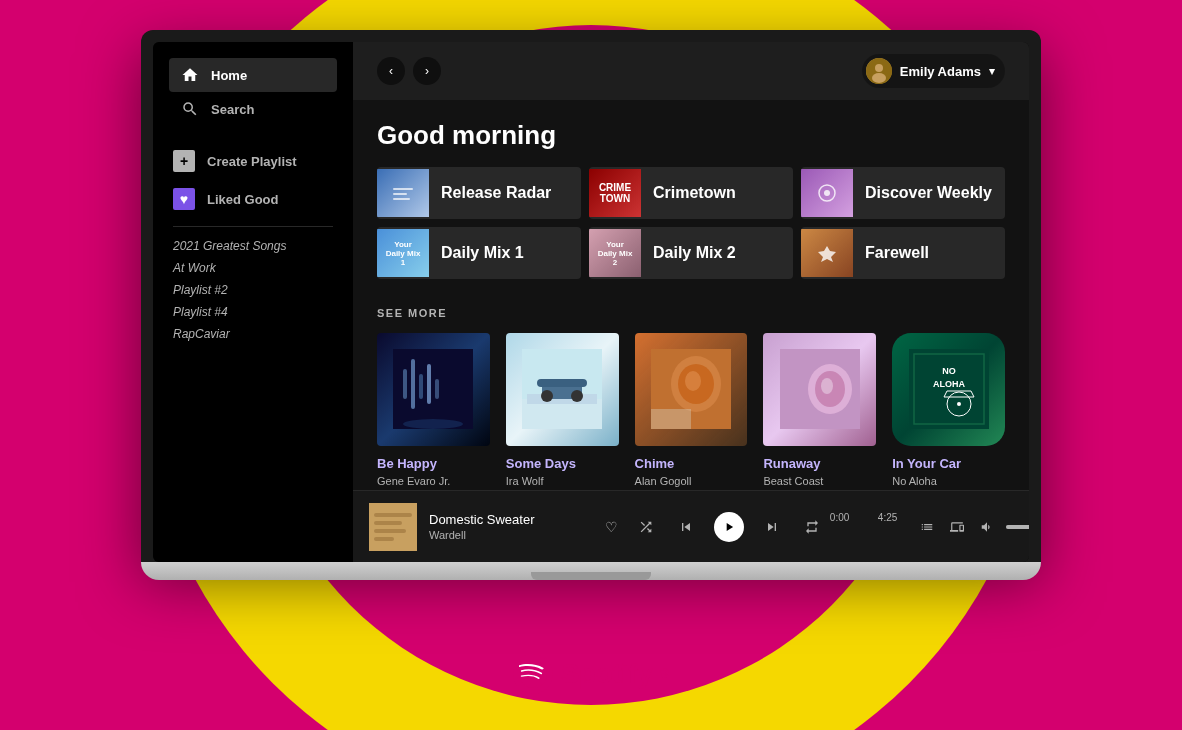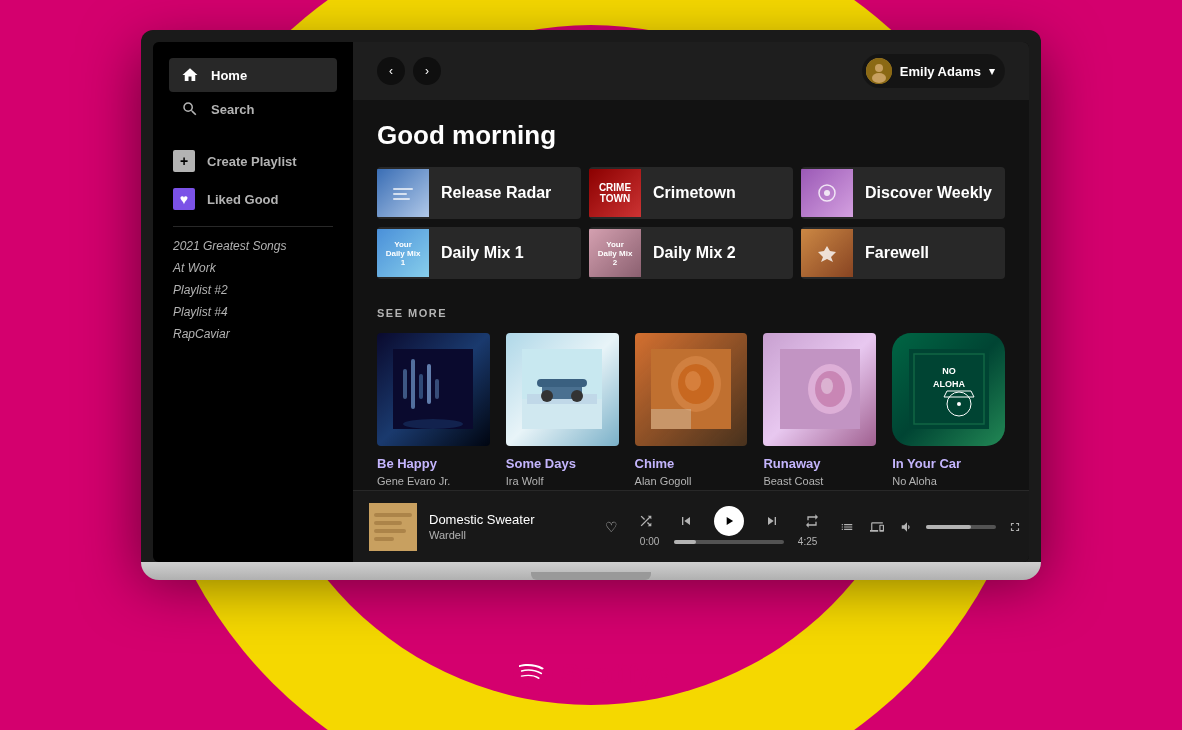--- a/index.html
+++ b/index.html
@@ -406,21 +406,21 @@
       font-size: 14px;
       cursor: pointer;
       background: none;
       border: none;
       padding: 4px;
     }
 
     .player-center {
       flex: 1;
       display: flex;
-      flex-direction: column;
+      flex-direction: row;
       align-items: flex-start;
     }
 
     .player-controls {
       display: flex;
       align-items: center;
       gap: 16px;
     }
 
     .ctrl-btn {

